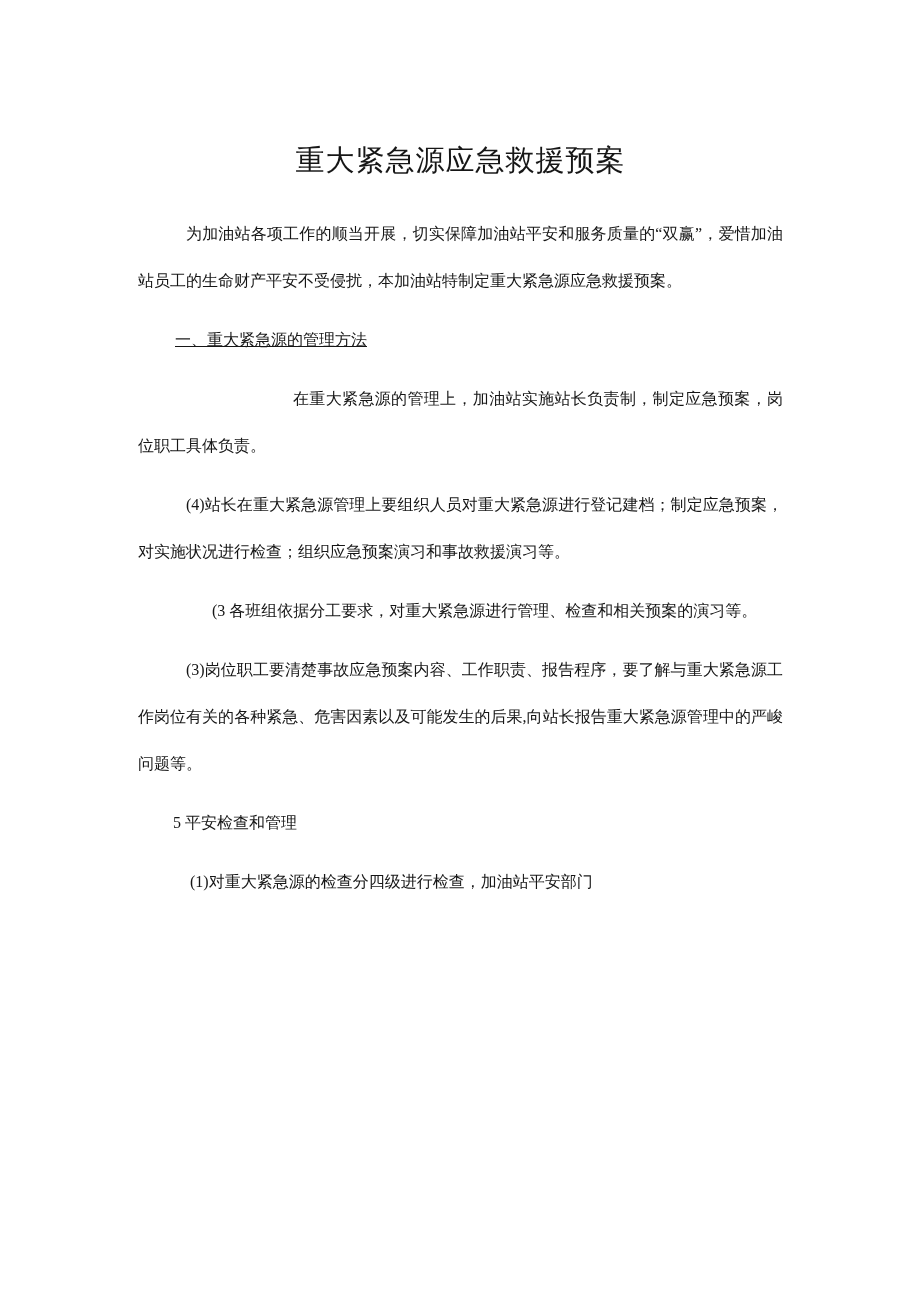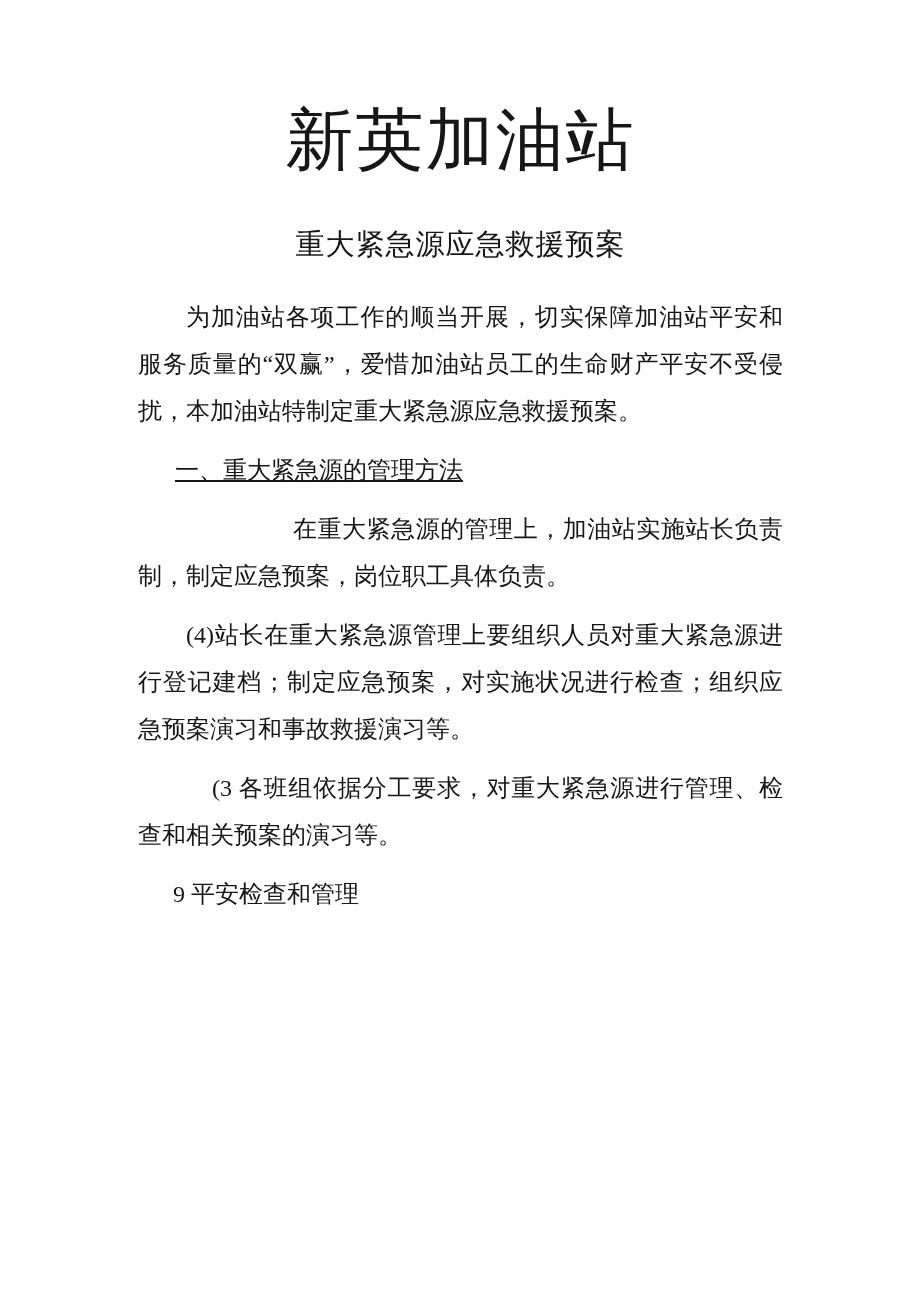--- a/index.html
+++ b/index.html
@@ -30,51 +30,52 @@
   .doc-subtitle {
     margin: 42px 0 0 0;
     font-size: 29px;
     line-height: 40px;
     font-weight: 400;
     text-align: center;
     letter-spacing: 1px;
   }
   p.blk {
     margin: 0 0 12px 0;
-    font-size: 24px;
+    font-size: 16px;
     line-height: 47px;
     text-align: justify;
     text-justify: inter-ideograph;
   }
   p.first-blk { margin-top: 30px; }
   .i14 { text-indent: 35px; }
   .i15 { text-indent: 37px; text-decoration: underline; }
   .i19 { text-indent: 48px; }
   .i21 { text-indent: 52px; }
   .i28 { text-indent: 69px; }
   .i30 { text-indent: 74px; }
   .i62 { text-indent: 155px; }
 </style>
 </head>
 <body>
 
 <div class="page">
 
-  <h1 class="doc-title">新英加油站</h1>
 
   <h2 class="doc-subtitle">重大紧急源应急救援预案</h2>
 
   <p class="blk first-blk i19">为加油站各项工作的顺当开展，切实保障加油站平安和服务质量的“双赢”，爱惜加油站员工的生命财产平安不受侵扰，本加油站特制定重大紧急源应急救援预案。</p>
 
   <p class="blk i15">一、重大紧急源的管理方法</p>
 
 
   <p class="blk i62">在重大紧急源的管理上，加油站实施站长负责制，制定应急预案，岗位职工具体负责。</p>
 
   <p class="blk i19">(4)站长在重大紧急源管理上要组织人员对重大紧急源进行登记建档；制定应急预案，对实施状况进行检查；组织应急预案演习和事故救援演习等。</p>
 
   <p class="blk i30">(3 各班组依据分工要求，对重大紧急源进行管理、检查和相关预案的演习等。</p>
 
+  <p class="blk i19">(3)岗位职工要清楚事故应急预案内容、工作职责、报告程序，要了解与重大紧急源工作岗位有关的各种紧急、危害因素以及可能发生的后果,向站长报告重大紧急源管理中的严峻问题等。</p>
 
-  <p class="blk i14">9 平安检查和管理</p>
+  <p class="blk i14">5 平安检查和管理</p>
 
+  <p class="blk i21">(1)对重大紧急源的检查分四级进行检查，加油站平安部门</p>
 
 </div>
 
 </body></html>

